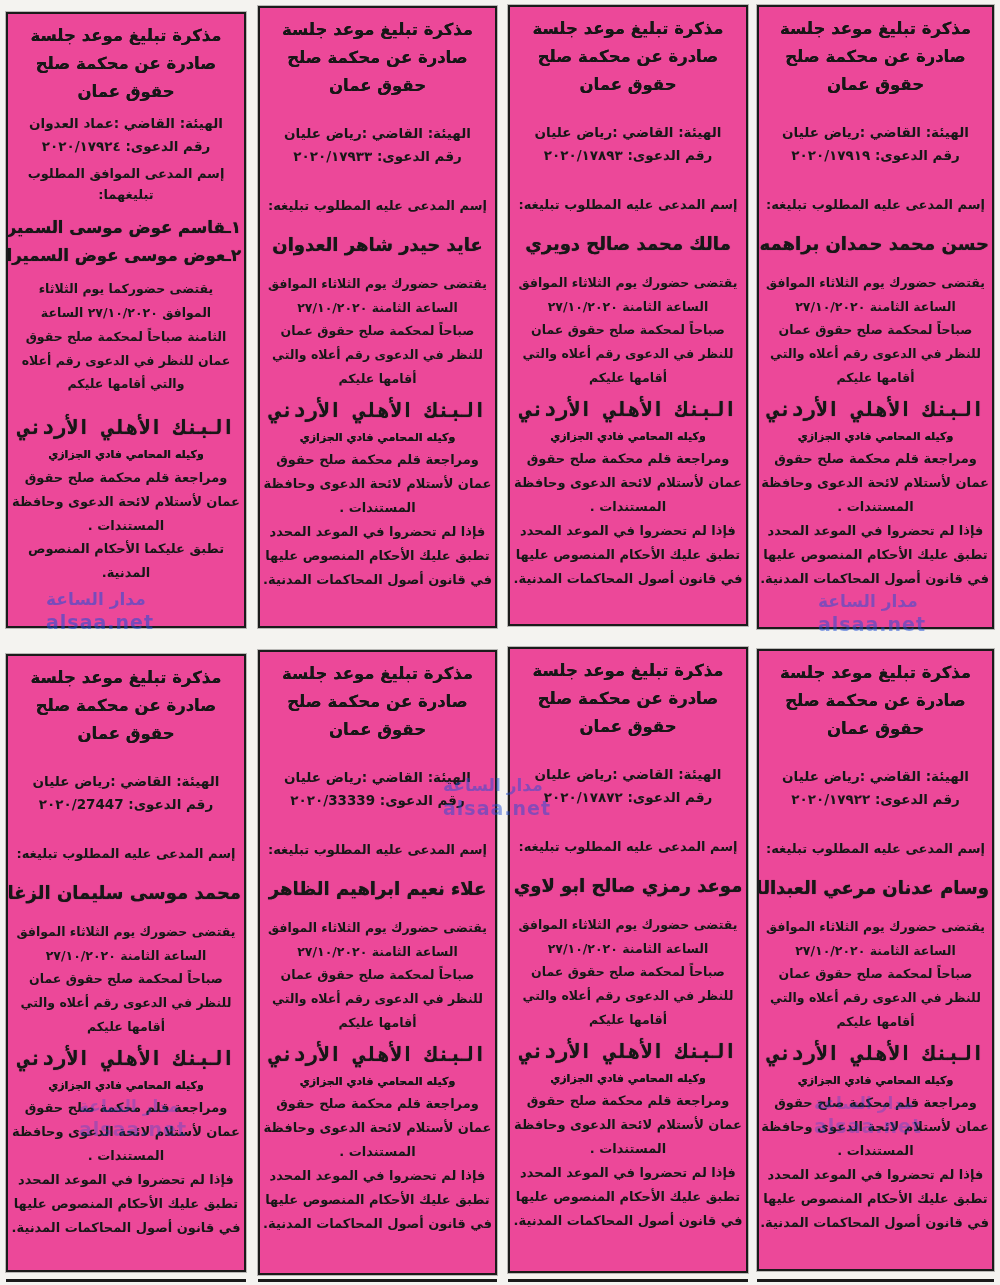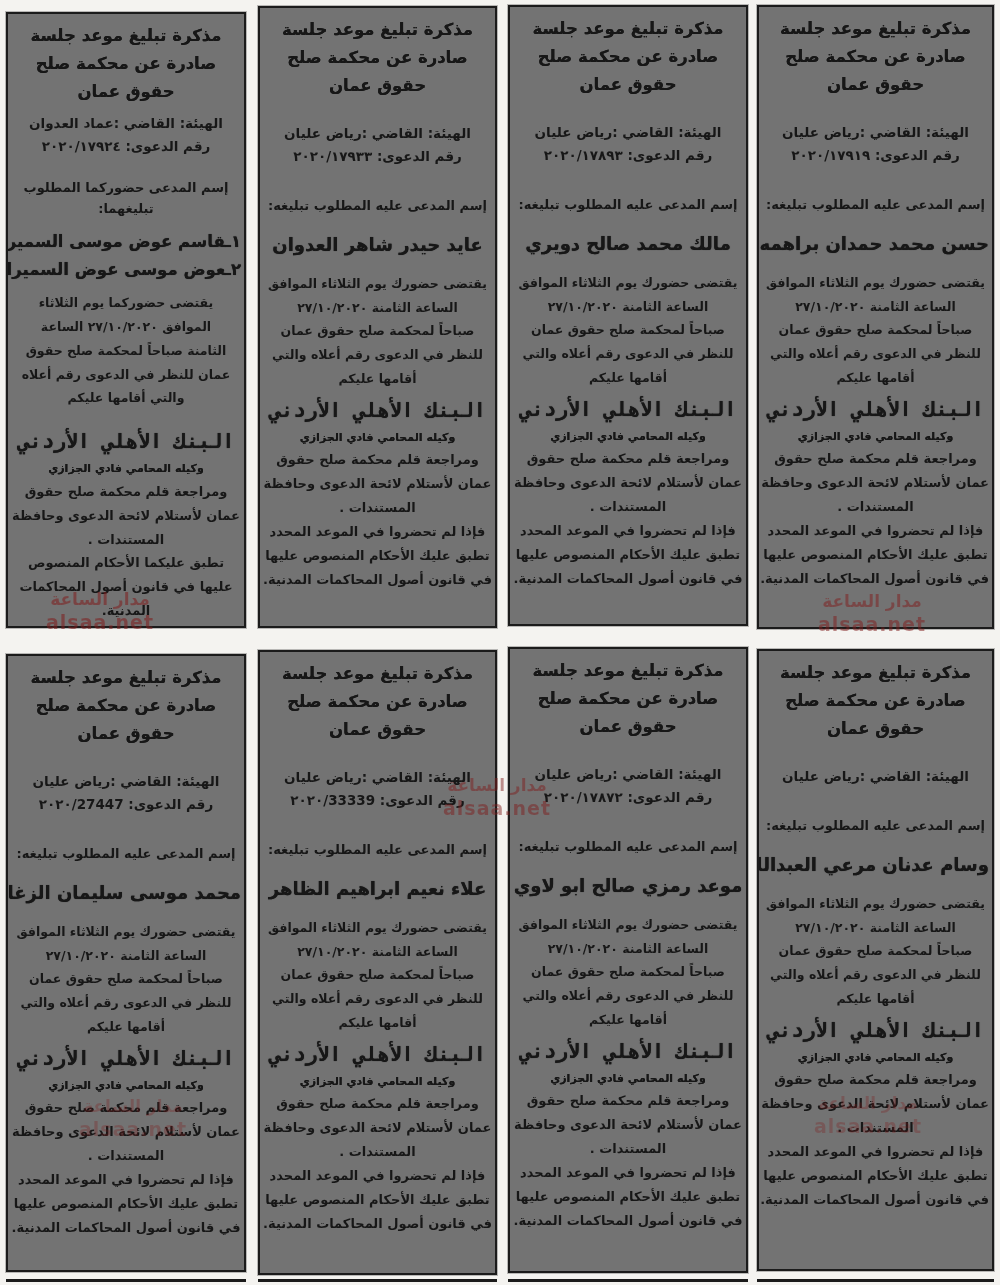--- a/index.html
+++ b/index.html
@@ -1,43 +1,43 @@
 <!DOCTYPE html>
 <html dir="rtl" lang="ar"><head>
 <meta charset="utf-8">
 <style>
   html,body{margin:0;padding:0;background:#ffffff;}
   .page{position:relative;width:1000px;height:1285px;background:#f4f3f0;overflow:hidden;
         font-family:"DejaVu Sans",sans-serif;direction:rtl;}
-  .notice{position:absolute;background:#737373;border:2px solid #1b1b1b;
+  .notice{position:absolute;background:#ec4899;border:2px solid #1b1b1b;
           box-shadow:0 0 0 1px rgba(30,30,30,.28);
           display:flex;flex-direction:column;align-items:center;text-align:center;
           padding:8px 3px 16px;color:#171717;overflow:hidden;box-sizing:border-box;}
   .sec{width:100%;}
   .line{white-space:nowrap;}
   .title{margin-bottom:22px;}
   .title-line{font-size:16.5px;font-weight:bold;line-height:1.7;text-shadow:0 0 .6px currentColor;}
   .meta{margin-bottom:28px;}
   .meta-line{font-size:13.5px;font-weight:bold;line-height:1.7;}
   .label{margin-bottom:14px;}
   .label-line{font-size:13px;font-weight:bold;line-height:1.6;}
   .names{margin-bottom:14px;}
   .name-line{font-size:18px;font-weight:bold;line-height:1.5;text-shadow:0 0 .7px currentColor;}
   .body{margin-bottom:4px;}
   .body-line{font-size:12.5px;font-weight:bold;line-height:1.9;}
   .bank{font-size:20px;font-weight:bold;line-height:1.7;text-shadow:0 0 .8px currentColor;white-space:nowrap;font-family:Liberation Mono, monospace;}
   .lawyer{font-size:11px;font-weight:bold;line-height:1.6;margin-bottom:2px;text-shadow:0 0 .4px currentColor;white-space:nowrap;}
   .review-line,.closing-line{font-size:13px;font-weight:bold;line-height:1.84;}
   .dense .title{margin-bottom:6px;}
-  .dense .meta{margin-bottom:20px;}
+  .dense .meta{margin-bottom:6px;}
   .dense .label{margin-bottom:8px;}
   .dense .names{margin-bottom:6px;}
   .dense .name-line{font-size:16.5px;line-height:1.75;}
   .dense .body{margin-bottom:16px;}
-  .wm{position:absolute;transform:translate(-50%,-50%);text-align:center;color:#7f1d1d;
+  .wm{position:absolute;transform:translate(-50%,-50%);text-align:left;color:#1d4ed8;
       pointer-events:none;font-weight:bold;line-height:1.3;}
   .wm-ar{font-size:17px;}
   .wm-en{font-size:19px;letter-spacing:1px;}
   .cut{position:absolute;height:4px;border-top:3px solid #1b1b1b;}
 </style>
 </head>
 <body>
 
 <div class="page">
   <div id="notices">
@@ -153,21 +153,21 @@
         <div class="sec title">
           <div class="line title-line">مذكرة تبليغ موعد جلسة</div>
           <div class="line title-line">صادرة عن محكمة صلح</div>
           <div class="line title-line">حقوق عمان</div>
         </div>
         <div class="sec meta">
           <div class="line meta-line">الهيئة: القاضي :عماد العدوان</div>
           <div class="line meta-line">رقم الدعوى:  ٢٠٢٠/١٧٩٢٤</div>
         </div>
         <div class="sec label">
-          <div class="line label-line">إسم المدعى حضوركما المطلوب</div>
+          <div class="line label-line">إسم المدعى الموافق المطلوب</div>
           <div class="line label-line">تبليغهما:</div>
         </div>
         <div class="sec names">
           <div class="line name-line">١ـقاسم عوض موسى السميرات</div>
           <div class="line name-line">٢ـعوض موسى عوض السميرات</div>
         </div>
         <div class="sec body">
           <div class="line body-line">يقتضى حضوركما يوم الثلاثاء</div>
           <div class="line body-line">الموافق ٢٧/١٠/٢٠٢٠ الساعة</div>
           <div class="line body-line">الثامنة صباحاً لمحكمة صلح حقوق</div>
@@ -176,32 +176,32 @@
         </div>
         <div class="sec bank">البنك الأهلي الأردني</div>
         <div class="sec lawyer">وكيله المحامي فادي الجزازي</div>
         <div class="sec review">
           <div class="line review-line">ومراجعة قلم محكمة صلح حقوق</div>
           <div class="line review-line">عمان لأستلام لائحة الدعوى وحافظة</div>
           <div class="line review-line">المستندات .</div>
         </div>
         <div class="sec closing">
           <div class="line closing-line">تطبق عليكما الأحكام المنصوص</div>
-          <div class="line closing-line">عليها في قانون أصول المحاكمات</div>
           <div class="line closing-line">المدنية.</div>
         </div>
       </article>
       <article class="notice" style="left: 757px; top: 649px; width: 237px; height: 622px;">
         <div class="sec title">
           <div class="line title-line">مذكرة تبليغ موعد جلسة</div>
           <div class="line title-line">صادرة عن محكمة صلح</div>
           <div class="line title-line">حقوق عمان</div>
         </div>
         <div class="sec meta">
           <div class="line meta-line">الهيئة: القاضي :رياض عليان</div>
+          <div class="line meta-line">رقم الدعوى:  ٢٠٢٠/١٧٩٢٢</div>
         </div>
         <div class="sec label">
           <div class="line label-line">إسم المدعى عليه المطلوب تبليغه:</div>
         </div>
         <div class="sec names">
           <div class="line name-line">وسام عدنان مرعي العبدالله</div>
         </div>
         <div class="sec body">
           <div class="line body-line">يقتضى حضورك يوم الثلاثاء الموافق</div>
           <div class="line body-line">الساعة الثامنة ٢٧/١٠/٢٠٢٠</div>

